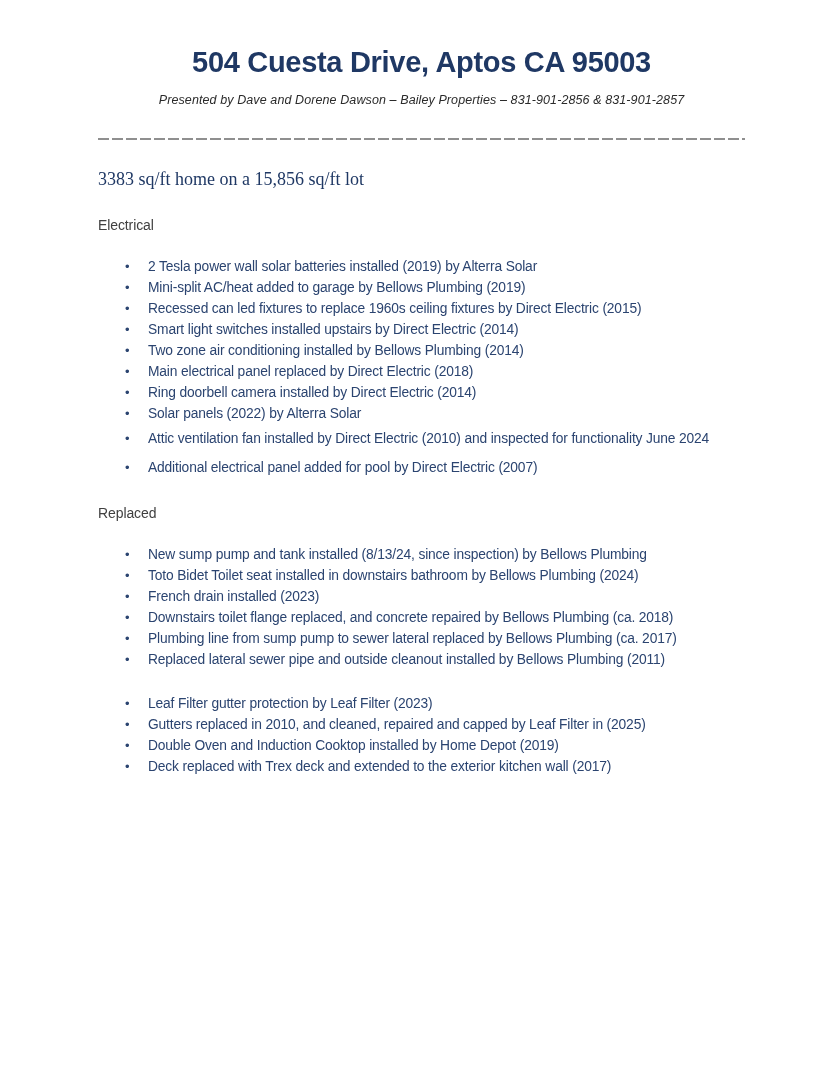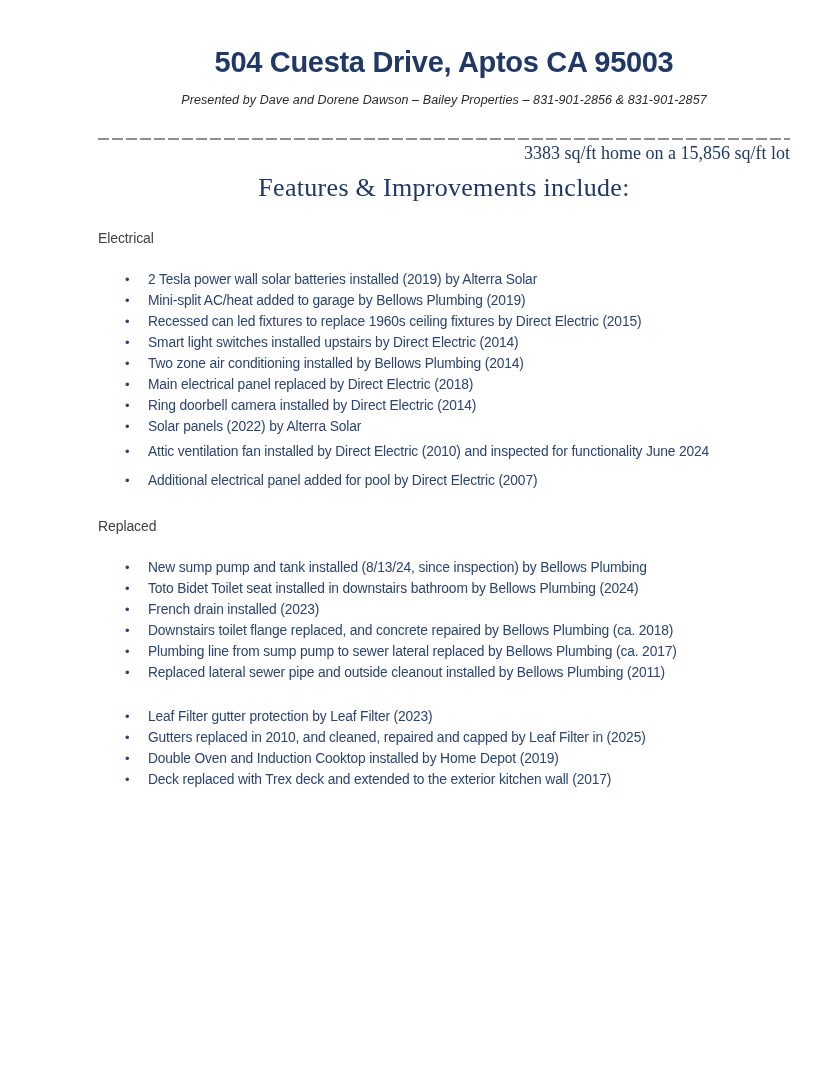--- a/index.html
+++ b/index.html
@@ -7,21 +7,21 @@
   body {
     width: 835px;
     height: 1080px;
     overflow: hidden;
     font-family: "Liberation Sans", sans-serif;
     position: relative;
   }
   .page {
     width: 835px;
     height: 1080px;
-    padding: 46px 45px 0 98px;
+    padding: 46px 90px 0 98px;
   }
   .doc-title {
     text-align: center;
     font-family: "Liberation Sans", sans-serif;
     font-weight: 700;
     font-size: 29px;
     letter-spacing: -0.3px;
     color: #1f3864;
   }
   .presented-by {
@@ -34,22 +34,22 @@
   }
   .divider {
     margin-top: 31px;
     height: 2px;
     width: 100%;
     background: repeating-linear-gradient(to right,
       #8f8f8f 0px, #8f8f8f 11px,
       transparent 11px, transparent 14px);
   }
   .lot-line {
-    margin-top: 3px;
-    text-align: right;
+    margin-top: 29px;
+    text-align: left;
     font-family: "Liberation Serif", serif;
     font-size: 18px;
     color: #1f3864;
   }
   .features-heading {
     margin-top: 9px;
     text-align: center;
     font-family: "Liberation Serif", serif;
     font-weight: 400;
     font-size: 26px;
@@ -93,21 +93,20 @@
 <div class="page">
 
   <div class="doc-title">504 Cuesta Drive, Aptos CA 95003</div>
 
   <div class="presented-by">Presented by Dave and Dorene Dawson – Bailey Properties – 831-901-2856 &amp; 831-901-2857</div>
 
   <div class="divider"></div>
 
   <div class="lot-line">3383 sq/ft home on a 15,856 sq/ft lot</div>
 
-  <div class="features-heading">Features &amp; Improvements include:</div>
 
   <div class="section-heading">Electrical</div>
   <div class="feature-list">
     <div class="li">
         <span class="dot">•</span>
         <span class="txt">2 Tesla power wall solar batteries installed (2019) by Alterra Solar</span>
       </div>
     <div class="li">
         <span class="dot">•</span>
         <span class="txt">Mini-split AC/heat added to garage by Bellows Plumbing (2019)</span>

